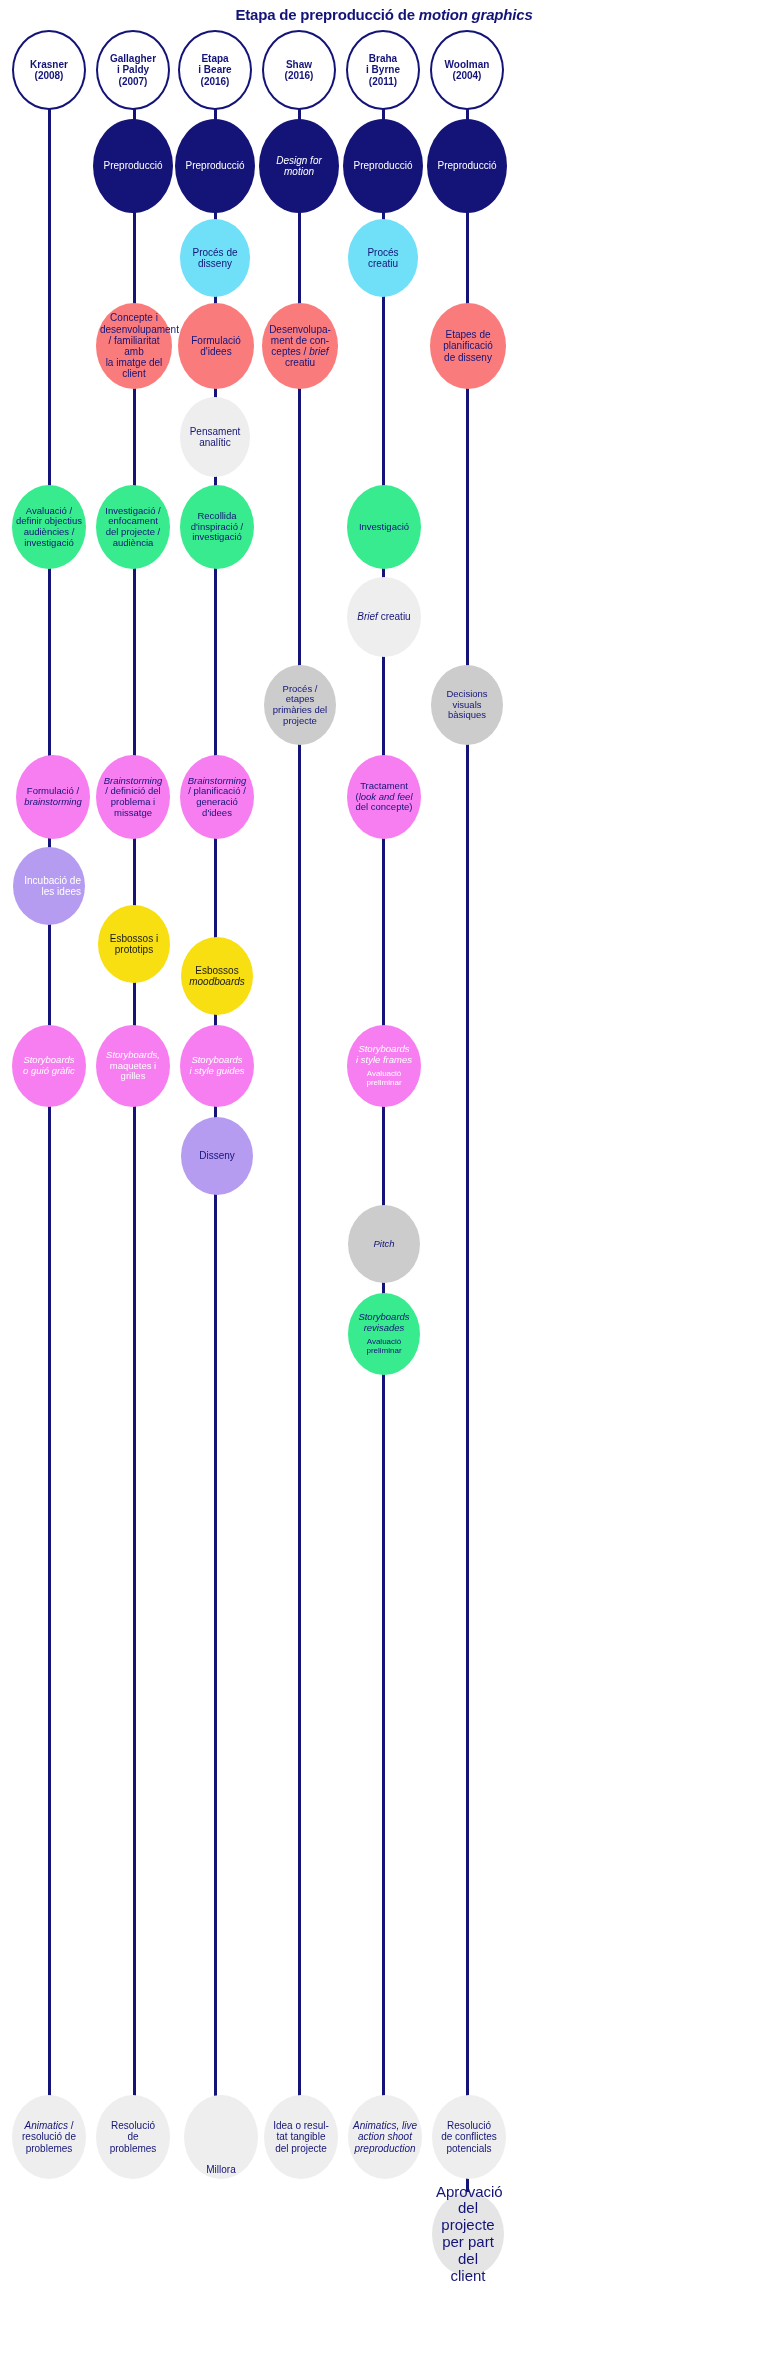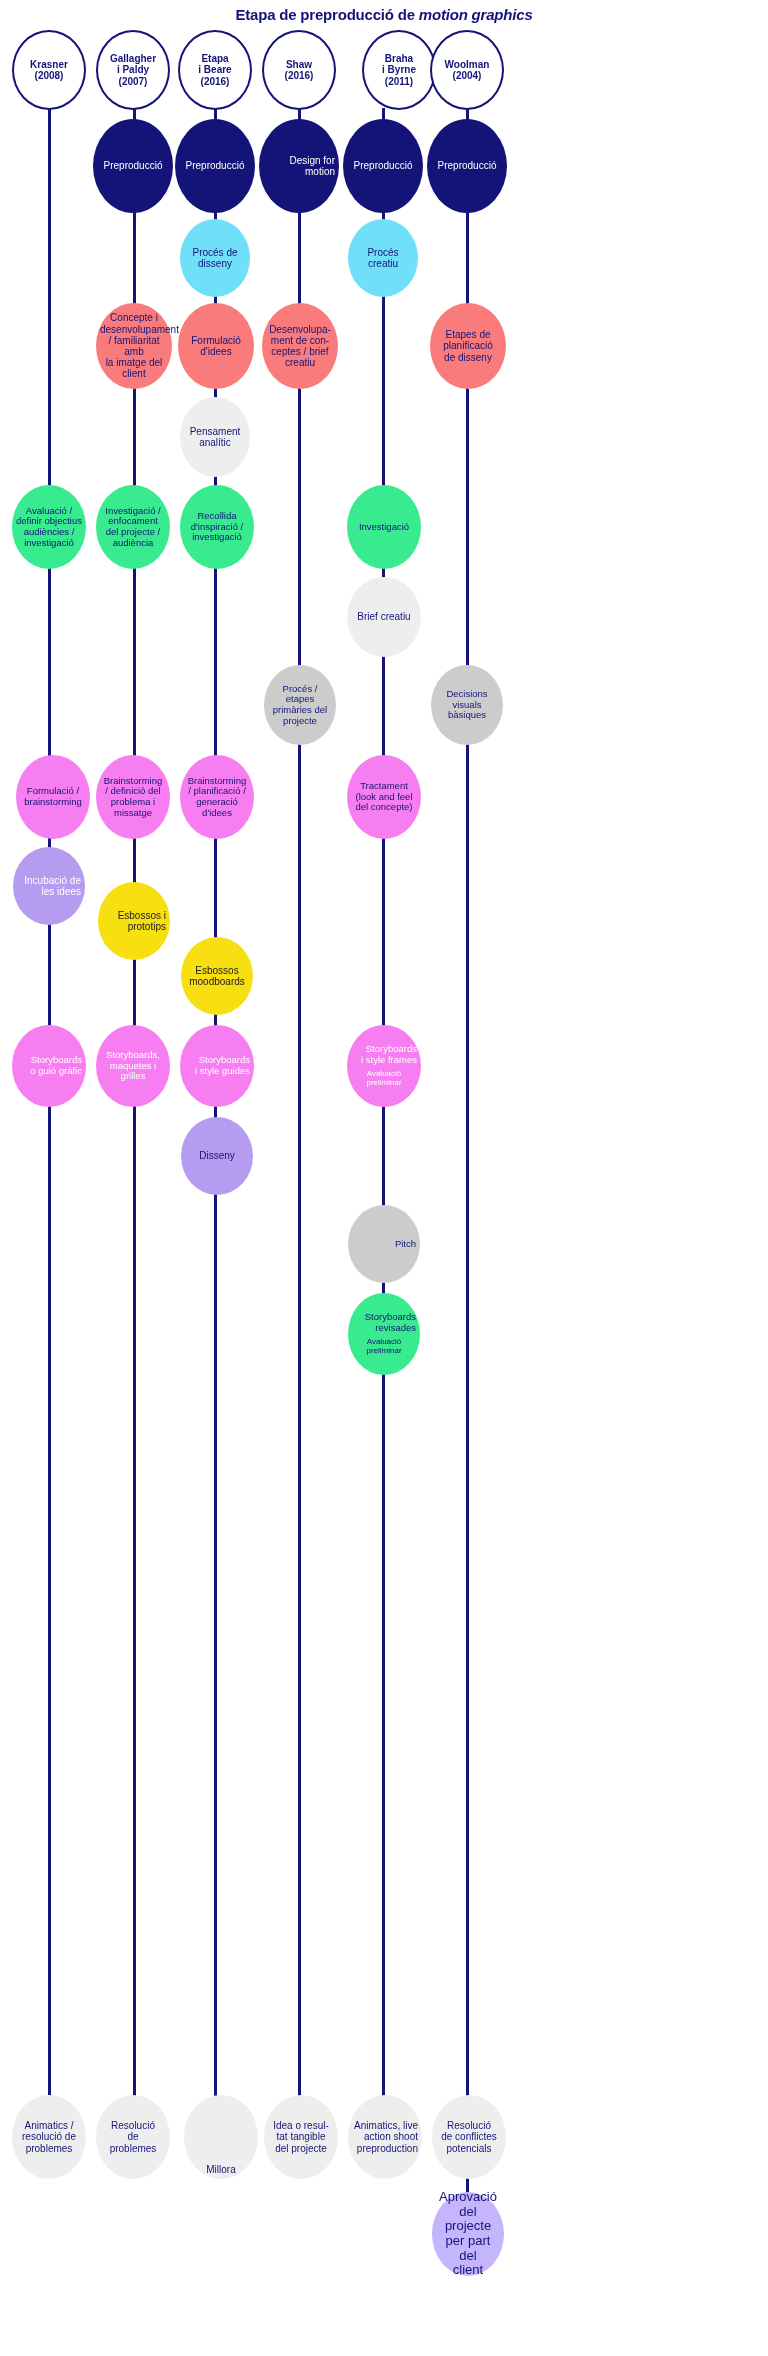--- a/index.html
+++ b/index.html
@@ -41,23 +41,23 @@
   .cyan{background:#6fe0f7;color:#141478;font-size:10px;}
   .salmon{background:#fa7b7b;color:#141478;font-size:10px;}
   .grey{background:#eeeeee;color:#141478;font-size:10px;}
   .greyd{background:#cccccc;color:#141478;font-size:9.5px;}
   .green{background:#38eb8e;color:#141478;font-size:9.5px;}
   .magenta{background:#f77ef0;color:#141478;font-size:9.5px;}
   .magenta-w{background:#f77ef0;color:#ffffff;font-size:9.5px;}
   .purple{background:#b69cf0;color:#141478;font-size:10px;}
   .purple-w{background:#b69cf0;color:#ffffff;font-size:10px;}
   .yellow{background:#f7df12;color:#1a1a1a;font-size:10px;}
-  .cyan2{background:#c4b5fd;color:#141478;font-size:13px;}
+  .cyan2{background:#e5e5e5;color:#141478;font-size:15px;}
   .greenmid{background:#38eb8e;color:#141478;font-size:9.5px;}
-  .it{text-align:right;}
+  .it{font-style:italic;}
 </style>
 </head>
 <body>
 
 <div id="title">
   <span>Etapa de preproducció de </span><span class="ital">motion graphics</span>
 </div>
 
 <div id="stage">
 
@@ -74,21 +74,21 @@
   </div>
   <div class="node hdr" style="left:96px;top:30px;width:74px;height:80px;">
     <span class="lbl"><span>Gallagher</span><br><span>i Paldy</span><br><span>(2007)</span></span>
   </div>
   <div class="node hdr" style="left:178px;top:30px;width:74px;height:80px;">
     <span class="lbl"><span>Etapa</span><br><span>i Beare</span><br><span>(2016)</span></span>
   </div>
   <div class="node hdr" style="left:262px;top:30px;width:74px;height:80px;">
     <span class="lbl"><span>Shaw</span><br><span>(2016)</span></span>
   </div>
-  <div class="node hdr" style="left:362px;top:30px;width:74px;height:80px;align-items:center;">
+  <div class="node hdr" style="left:346px;top:30px;width:74px;height:80px;align-items:center;">
     <span class="lbl"><span>Braha</span><br><span>i Byrne</span><br><span>(2011)</span></span>
   </div>
   <div class="node hdr" style="left:430px;top:30px;width:74px;height:80px;">
     <span class="lbl"><span>Woolman</span><br><span>(2004)</span></span>
   </div>
 
   <div class="node navy" style="left:93px;top:119px;width:80px;height:94px;">
     <span class="lbl">Preproducció</span>
   </div>
   <div class="node navy" style="left:175px;top:119px;width:80px;height:94px;">
@@ -162,21 +162,21 @@
     <span class="lbl"><span class="it">Brainstorming</span><br>/ planificació /<br>generació<br>d'idees</span>
   </div>
   <div class="node magenta" style="left:347px;top:755px;width:74px;height:84px;">
     <span class="lbl">Tractament<br>(<span class="it">look and feel</span><br>del concepte)</span>
   </div>
 
   <div class="node purple-w" style="left:13px;top:847px;width:72px;height:78px;text-align:right;">
     <span class="lbl">Incubació de<br>les idees</span>
   </div>
 
-  <div class="node yellow" style="left:98px;top:882px;width:72px;height:78px;text-align:right;">
+  <div class="node yellow" style="left:98px;top:905px;width:72px;height:78px;">
     <span class="lbl">Esbossos i<br>prototips</span>
   </div>
   <div class="node yellow" style="left:181px;top:937px;width:72px;height:78px;">
     <span class="lbl">Esbossos<br><span class="it">moodboards</span></span>
   </div>
 
   <div class="node magenta-w" style="left:12px;top:1025px;width:74px;height:82px;">
     <span class="lbl it">Storyboards<br>o guió gràfic</span>
   </div>
   <div class="node magenta-w" style="left:96px;top:1025px;width:74px;height:82px;">

